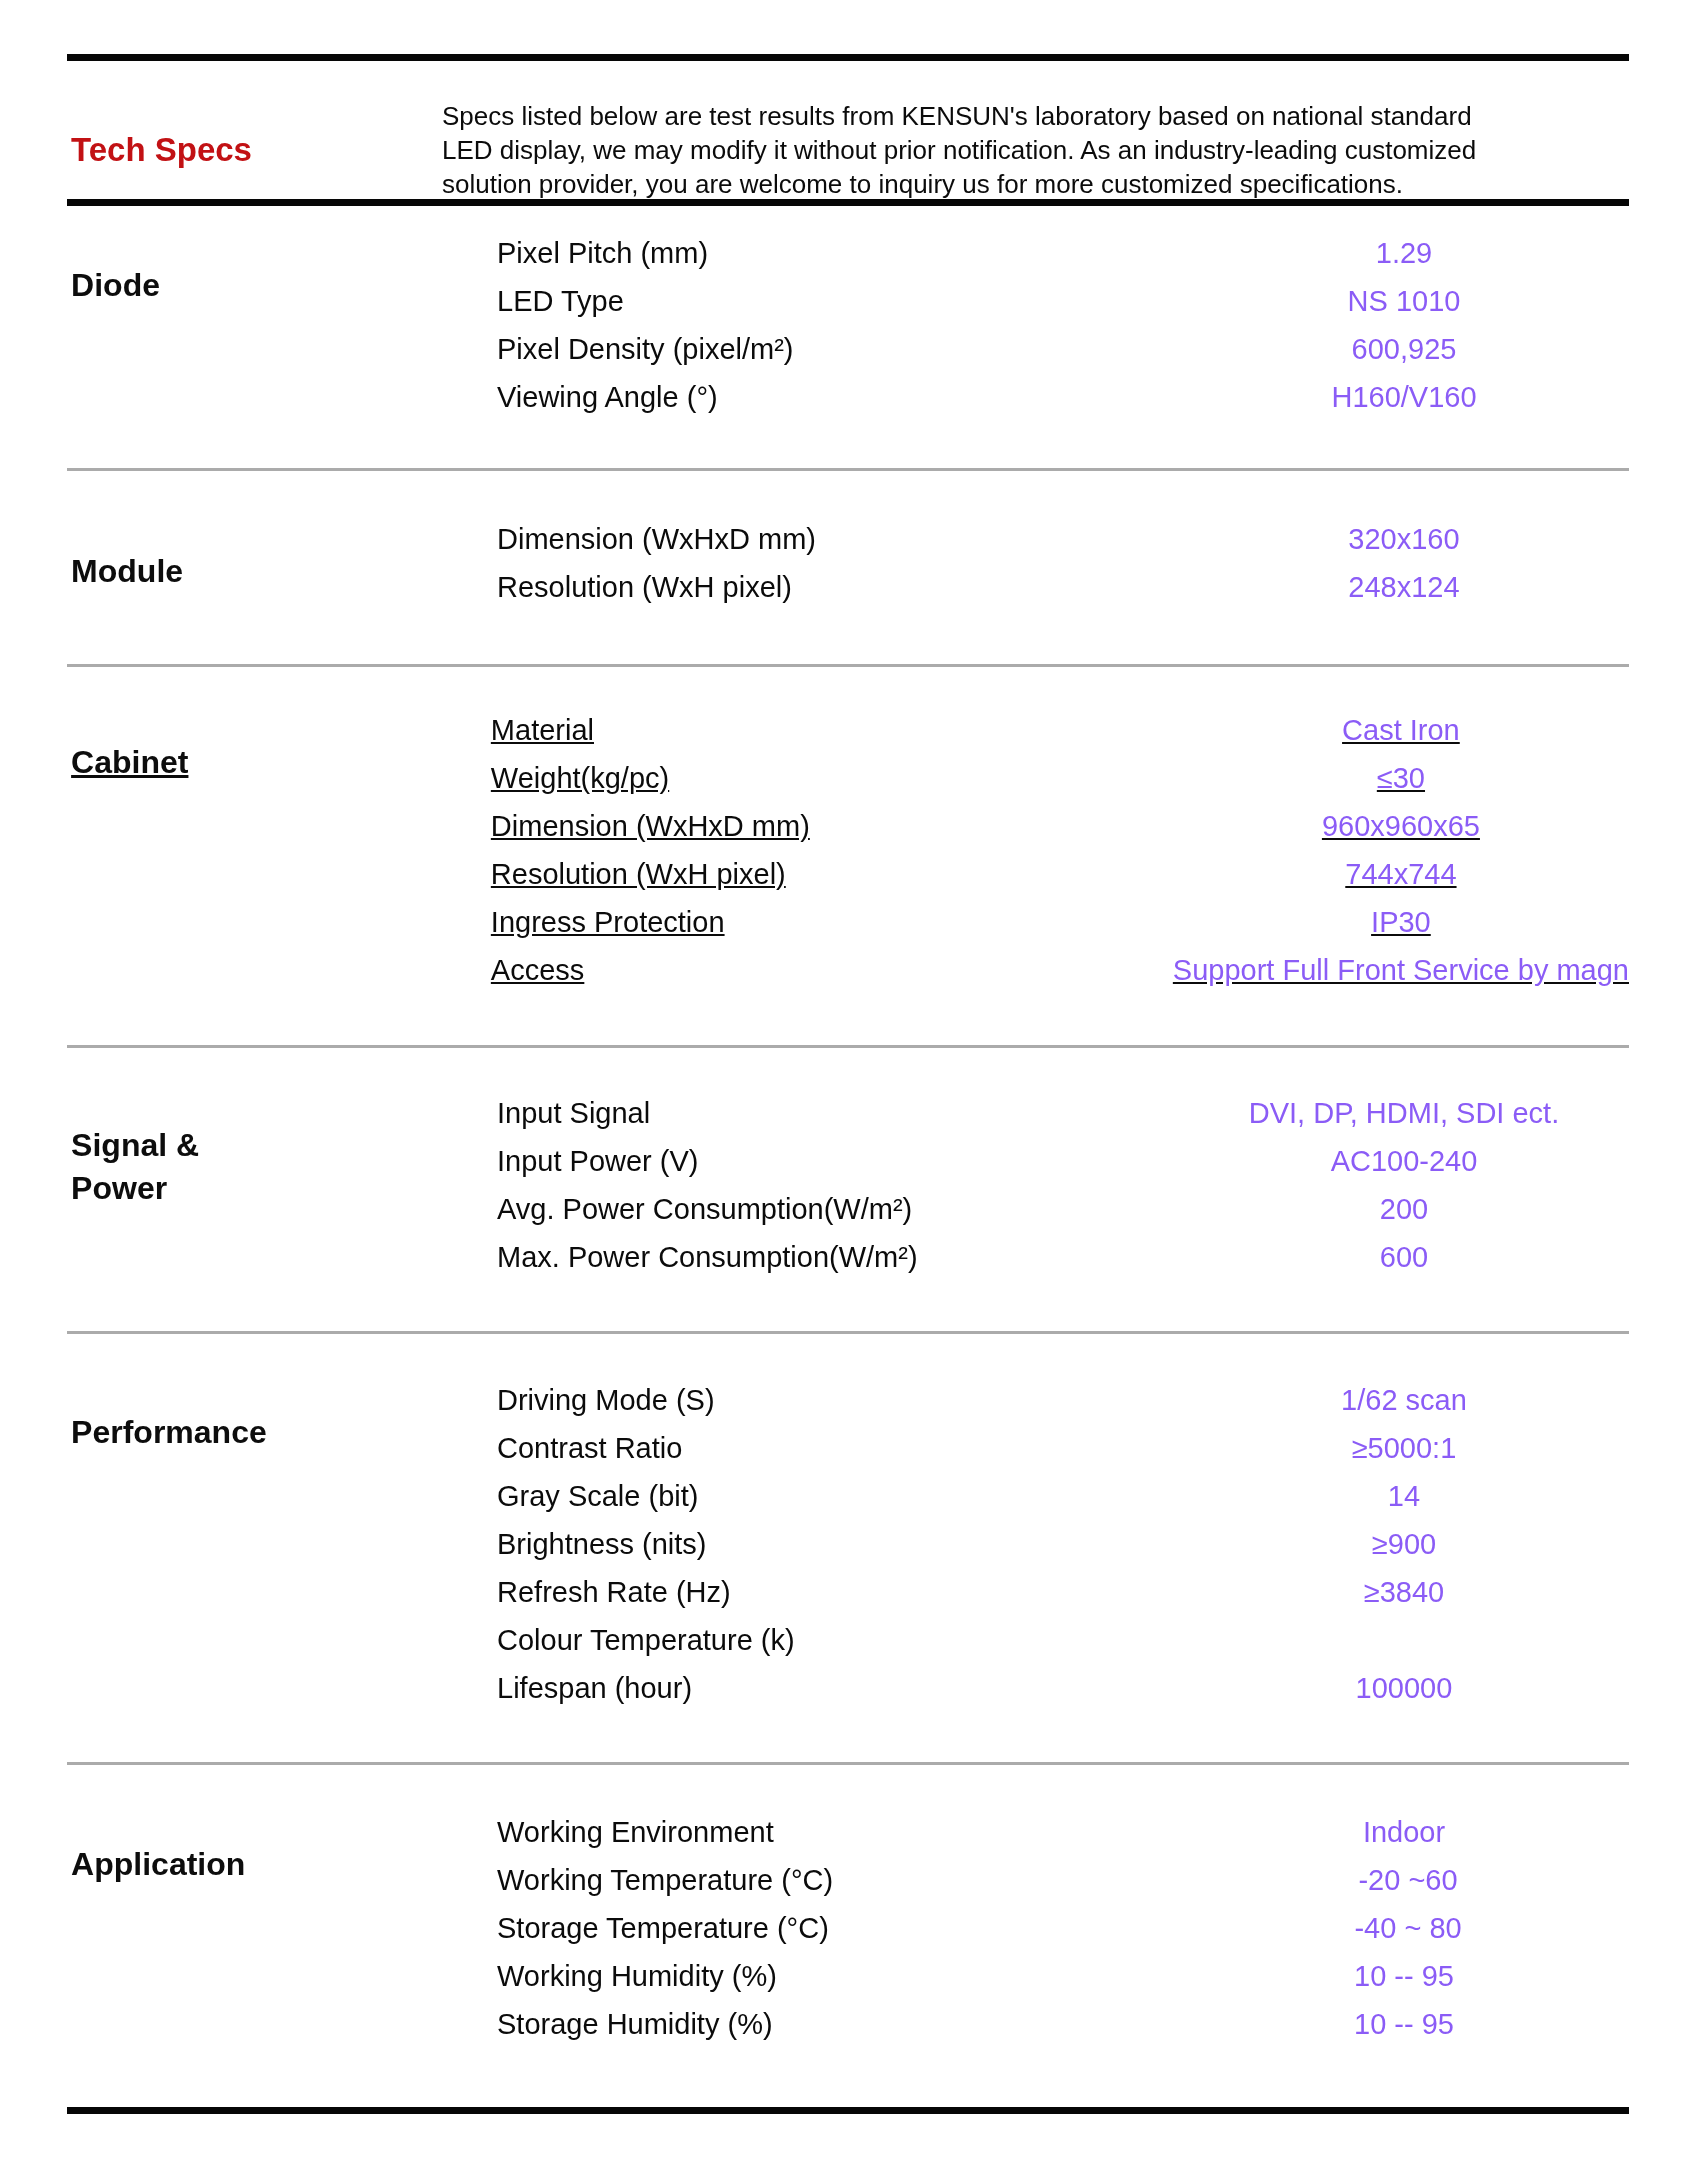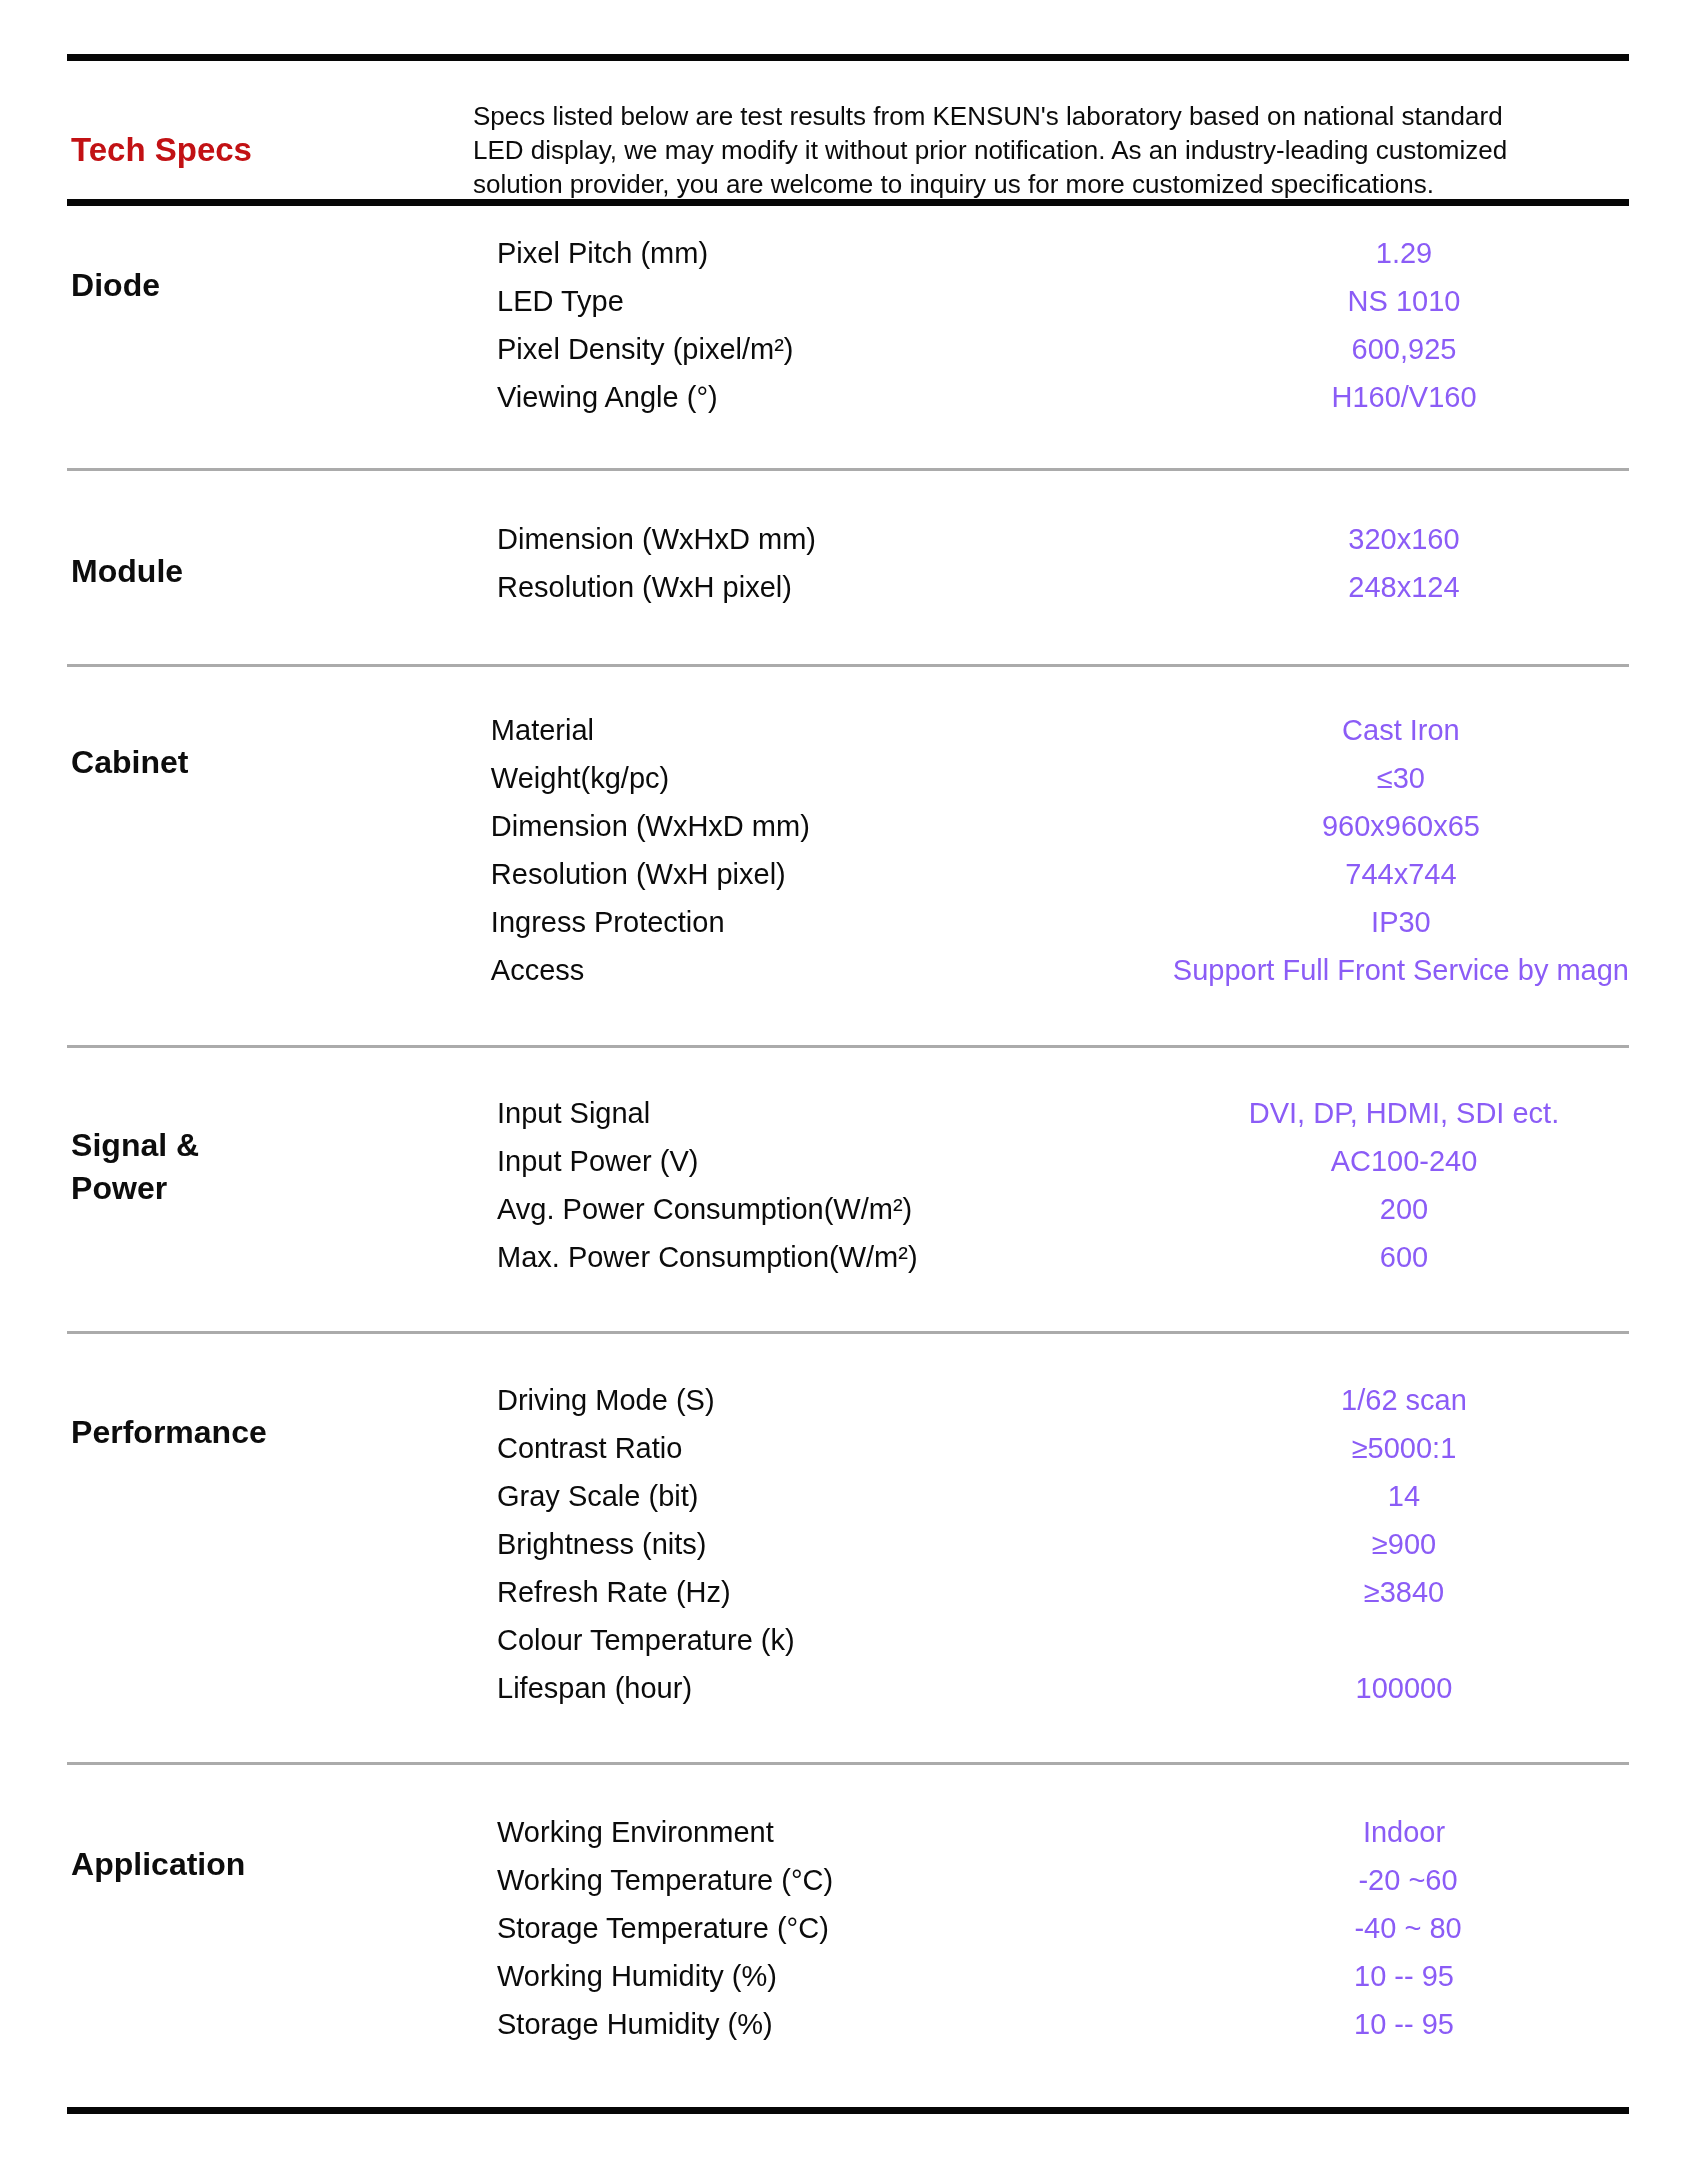--- a/index.html
+++ b/index.html
@@ -24,21 +24,21 @@
   #rule-s5       { top:1762px; }
   #rule-bottom   { top:2107px; }
 
   
   .header-title {
     position:absolute; left:71px; top:109px;
     font-size:33px; font-weight:bold; color:#c21114;
     letter-spacing:0px;
   }
   .header-desc {
-    position:absolute; left:473px; top:73px; width:1179px;
+    position:absolute; left:442px; top:73px; width:1179px;
     font-size:26px; line-height:34px;
     white-space:pre-line;
     color:#0b0b0b;
   }
 
   
   .section {
     position:absolute; left:67px; width:1562px;
     display:flex; align-items:flex-start;
   }
@@ -53,21 +53,21 @@
     width:682px; font-size:29px; line-height:33px;
     white-space:pre; color:#0b0b0b;
   }
   .row .value {
     flex:1; font-size:29px; line-height:33px;
     white-space:pre; color:#8b5cf6;text-align:center;
   }
 
   #sec-diode       { top:237px; }
   #sec-module      { top:523px; }
-  #sec-cabinet     { top:714px; }
+  #sec-cabinet     { top:714px;text-decoration:underline; }
   #sec-signal      { top:1097px; }
   #sec-performance { top:1384px; }
   #sec-application { top:1816px; }
 </style>
 </head>
 <body>
 
 <div class="page">
 
   <div class="rule thick" id="rule-top"></div>

